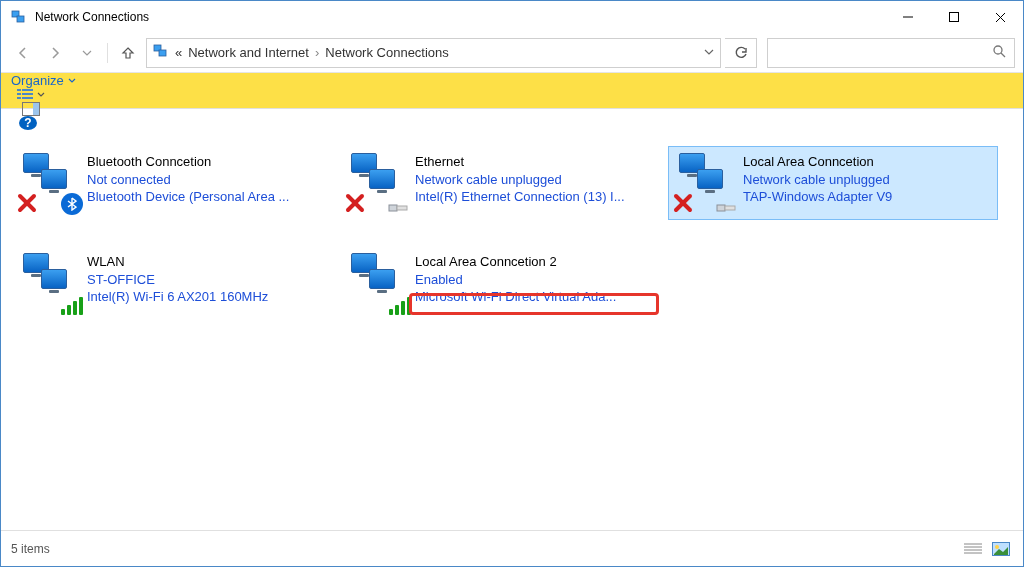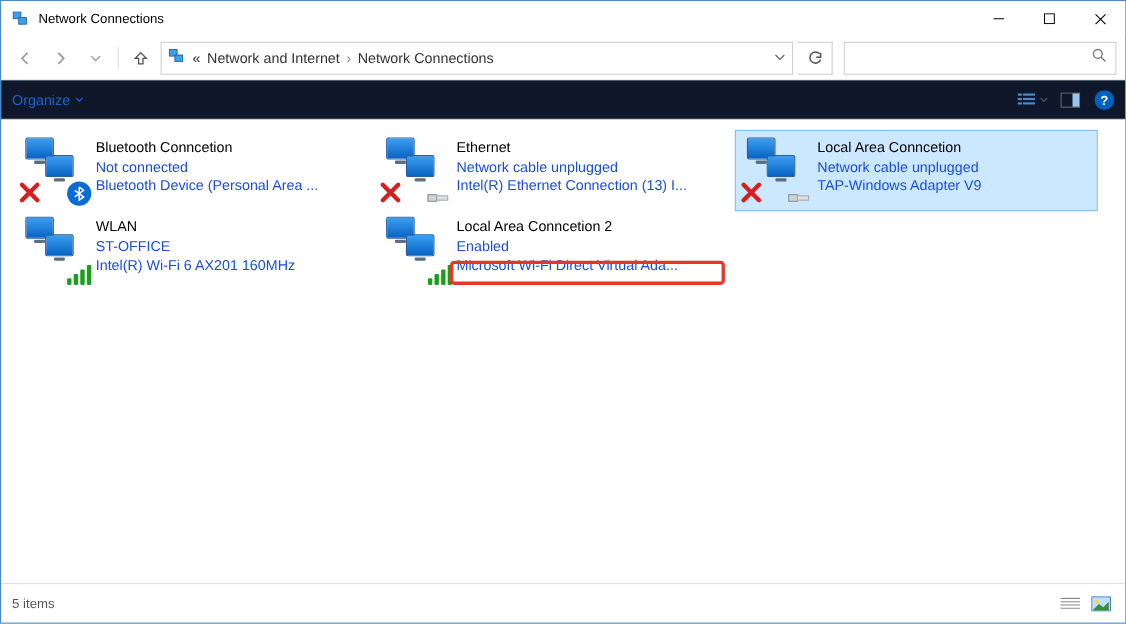--- a/index.html
+++ b/index.html
@@ -17,29 +17,29 @@
   .nav-btn.enabled { color: #555; }
   .nav-sep { width:1px; height:20px; background:#e0e0e0; margin:0 2px;}
   .address { flex: 1; height: 30px; border: 1px solid #cfcfcf; display: flex; align-items: center; padding: 0 6px; gap: 6px; font-size: 13px; color: #444; background:#fff;}
   .address .crumb { color: #333; }
   .address .chev { color: #888; }
   .address .dd { margin-left:auto; color:#666; }
   .refresh-btn { width: 32px; height: 30px; border: 1px solid #cfcfcf; border-left:none; display:flex; align-items:center; justify-content:center; color:#555; margin-right:6px;}
   .search { width: 248px; height: 30px; border: 1px solid #cfcfcf; display:flex; align-items:center; padding:0 8px; }
   .search .mag { margin-left:auto; color:#777; }
   
-  .cmdbar { height: 36px; background: #0f172a; border-bottom: 1px solid #e0e0e0; display:flex; align-items:center; padding:0 10px; }
+  .cmdbar { height: 36px; background: #fde047; border-bottom: 1px solid #e0e0e0; display:flex; padding:0 10px;flex-direction:column; }
   .organize { font-size: 13px; color: #1a66c9; display:flex; align-items:center; gap:4px; }
   .cmdbar .spacer { flex:1; }
   .cmd-icon { width: 28px; height: 24px; display:flex; align-items:center; justify-content:center; margin-left:6px; color:#555;}
   .help { width:18px; height:18px; border-radius:50%; background:#0061c1; color:#fff; font-size:12px; font-weight:bold; display:flex; align-items:center; justify-content:center; margin-left:8px;}
   
   .content { flex:1; overflow:auto; padding: 10px 12px; }
   .grid { display:flex; flex-wrap:wrap; align-content:flex-start; }
-  .item { width: 328px; height: 72px; display:flex; padding:4px 6px; position:relative; }
+  .item { width: 328px; height: 72px; display:flex; padding:4px 6px; position:relative;margin-top:28px; }
   .item .iconbox { width: 60px; height: 60px; position:relative; flex:0 0 60px; }
   .item .overlay { position:absolute; bottom:-2px; width:20px; height:20px; }
   .item .overlay.left { left:-2px; }
   .item .overlay.right { right:-2px; }
   .item .textbox { flex:1; min-width:0; padding-left:8px; line-height:1.35; font-size:13px; color:#333; padding-top:2px;}
   .item .name { color:#000; white-space:nowrap; overflow:hidden; text-overflow:ellipsis; max-width:240px;}
   .item .sub { color:#1d4ed8; white-space:nowrap; overflow:hidden; text-overflow:ellipsis; max-width:240px;}
   .item.selected { background: #cce8ff; outline: 1px solid #7abdf7; }
   .highlight-box { position:absolute; left:68px; top:46px; width:250px; height:22px; border:3px solid #e6352b; border-radius:4px; pointer-events:none; }
   

